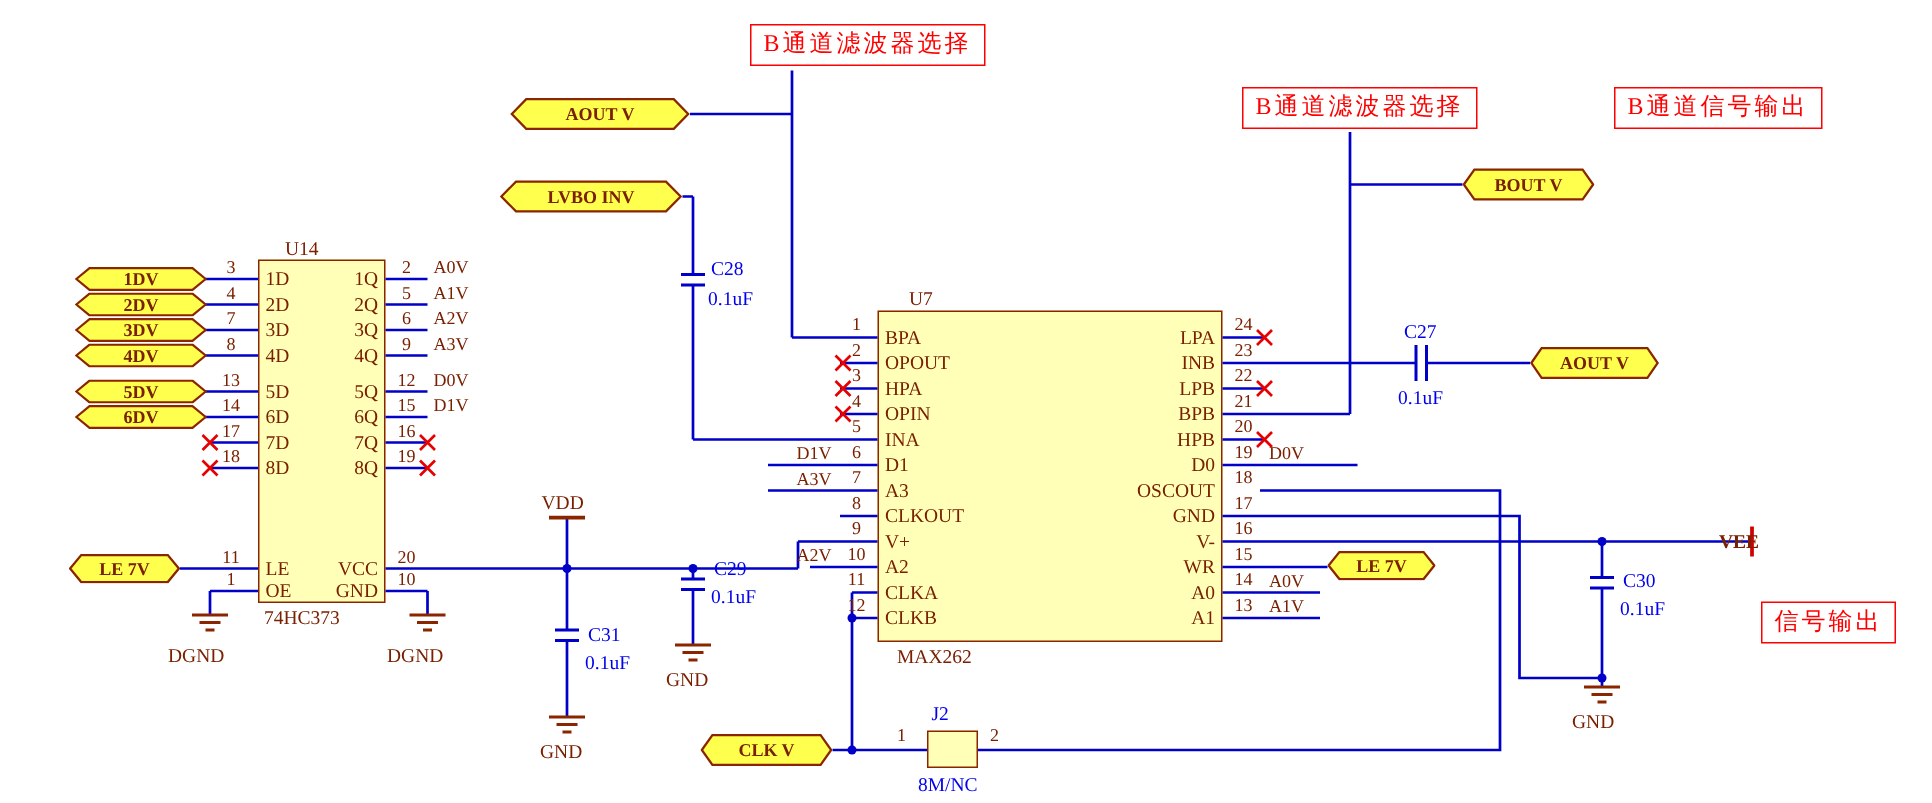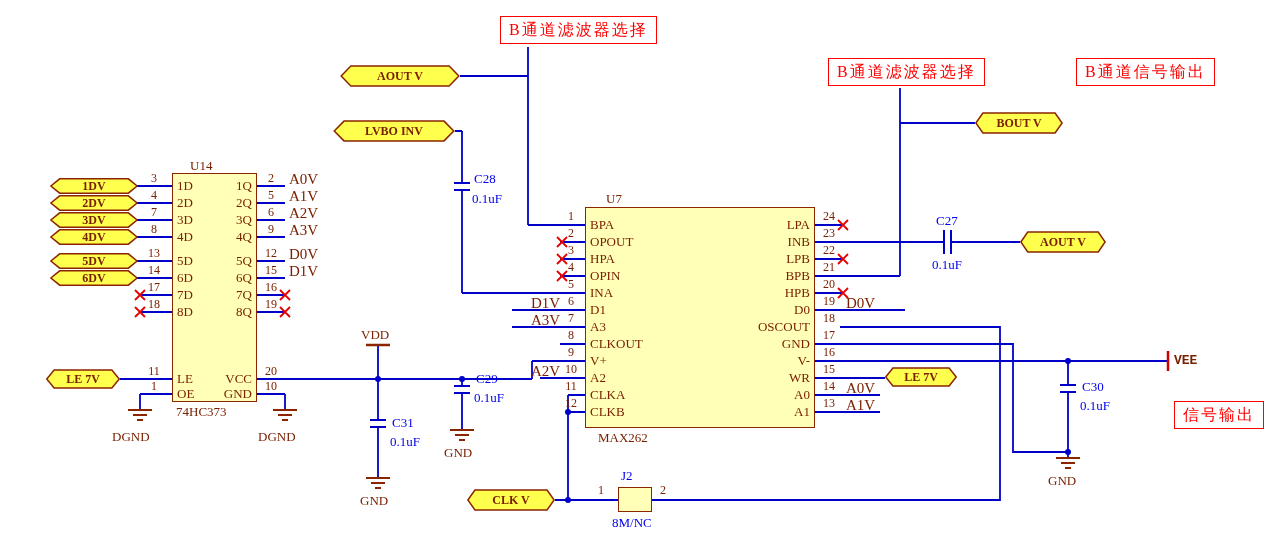--- a/index.html
+++ b/index.html
@@ -13,21 +13,21 @@
   #gfx{position:absolute;left:0;top:0;z-index:2;}
   .lay3{z-index:3;}
   .cnbox{position:absolute;border:1px solid #FF0000;color:#FF0000;background:#ffffff;
          font-size:16px;line-height:1;padding:5px 8px;letter-spacing:2px;z-index:3;white-space:nowrap;}
   .flag{position:absolute;display:flex;align-items:center;justify-content:center;z-index:3;}
   .flag svg{position:absolute;left:0;top:0;width:100%;height:100%;}
   .flag span{position:relative;font-weight:bold;font-size:12px;color:#7A2000;white-space:nowrap;}
   .prow{position:absolute;left:0;top:0;width:1288px;height:0;z-index:3;}
   .pnum{position:absolute;font-size:12px;color:#7A2000;white-space:nowrap;}
   .pname{position:absolute;font-size:13px;color:#7A2000;white-space:nowrap;}
-  .netlbl{position:absolute;font-size:15px;color:#7A2000;white-space:nowrap;}
+  .netlbl{position:absolute;font-size:12px;color:#7A2000;white-space:nowrap;}
   #u14L .pnum{left:140px;width:28px;text-align:center;top:-15px;}
   #u14L .pname{left:177px;top:-8px;}
   #u14R .pnum{left:257px;width:28px;text-align:center;top:-15px;}
   #u14R .pname{left:198px;width:54px;text-align:right;top:-8px;}
   #u7L .pnum{left:560px;width:22px;text-align:center;top:-16px;}
   #u7L .pname{left:590px;top:-8px;text-align:right;}
   #u7R .pnum{left:816px;width:26px;text-align:center;top:-16px;}
   #u7R .pname{left:730px;width:80px;text-align:right;top:-8px;}
   #u14Lbl .netlbl{left:289px;top:-15px;}
   #u7Llbl .netlbl{left:531px;top:-15px;}
@@ -429,21 +429,21 @@
   <div class="t lay3 blue fs13" style="left:932px;top:258px;">0.1uF</div>
   <div class="t lay3 blue fs13" style="left:1082px;top:380px;">C30</div>
   <div class="t lay3 blue fs13" style="left:1080px;top:399px;">0.1uF</div>
 
   <div class="t lay3 blue fs13" style="left:621px;top:469px;">J2</div>
   <div class="t lay3 blue fs13" style="left:612px;top:516px;">8M/NC</div>
   <div class="t lay3 maroon fs12" style="left:598px;top:484px;">1</div>
   <div class="t lay3 maroon fs12" style="left:660px;top:484px;">2</div>
 
   <div class="t lay3 maroon fs13" style="left:361px;top:328px;font-weight:normal;">VDD</div>
-  <div class="t lay3 maroon fs13" style="left:1174px;top:354px;font-weight:bold;font-family:Liberation Mono, monospace;">VEE</div>
+  <div class="t lay3 maroon fs13" style="left:1146px;top:354px;font-weight:bold;">VEE</div>
   <div class="t lay3 maroon fs13" style="left:444px;top:446px;">GND</div>
   <div class="t lay3 maroon fs13" style="left:360px;top:494px;">GND</div>
   <div class="t lay3 maroon fs13" style="left:1048px;top:474px;">GND</div>
   <div class="t lay3 maroon fs13" style="left:112px;top:430px;">DGND</div>
   <div class="t lay3 maroon fs13" style="left:258px;top:430px;">DGND</div>
 
   <div class="cnbox" style="left:500px;top:16px;">B通道滤波器选择</div>
   <div class="cnbox" style="left:828px;top:58px;">B通道滤波器选择</div>
   <div class="cnbox" style="left:1040px;top:58px;margin-left:36px;">B通道信号输出</div>
   <div class="cnbox" style="left:1174px;top:401px;">信号输出</div>

